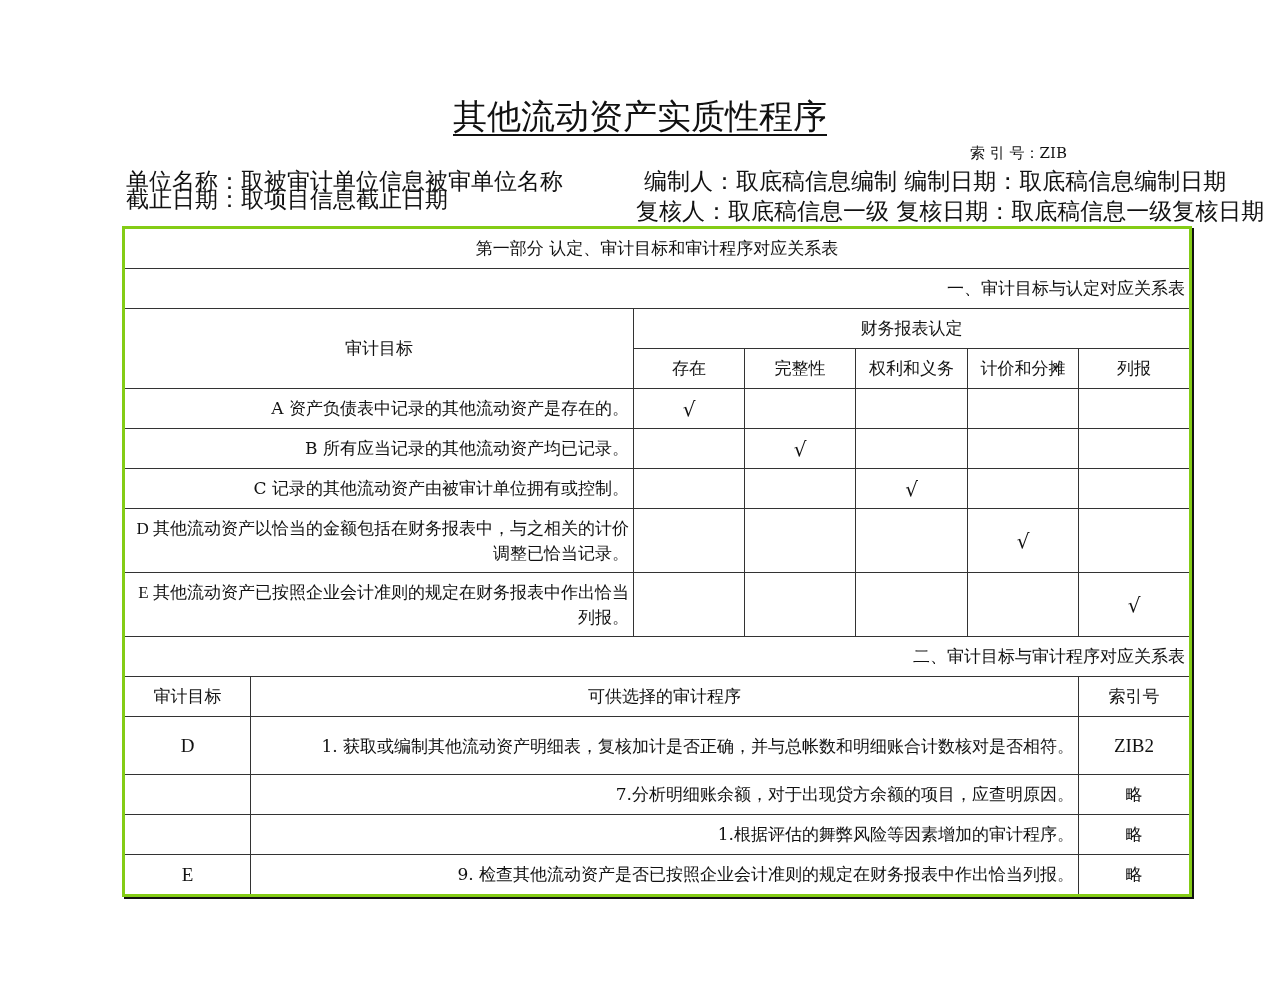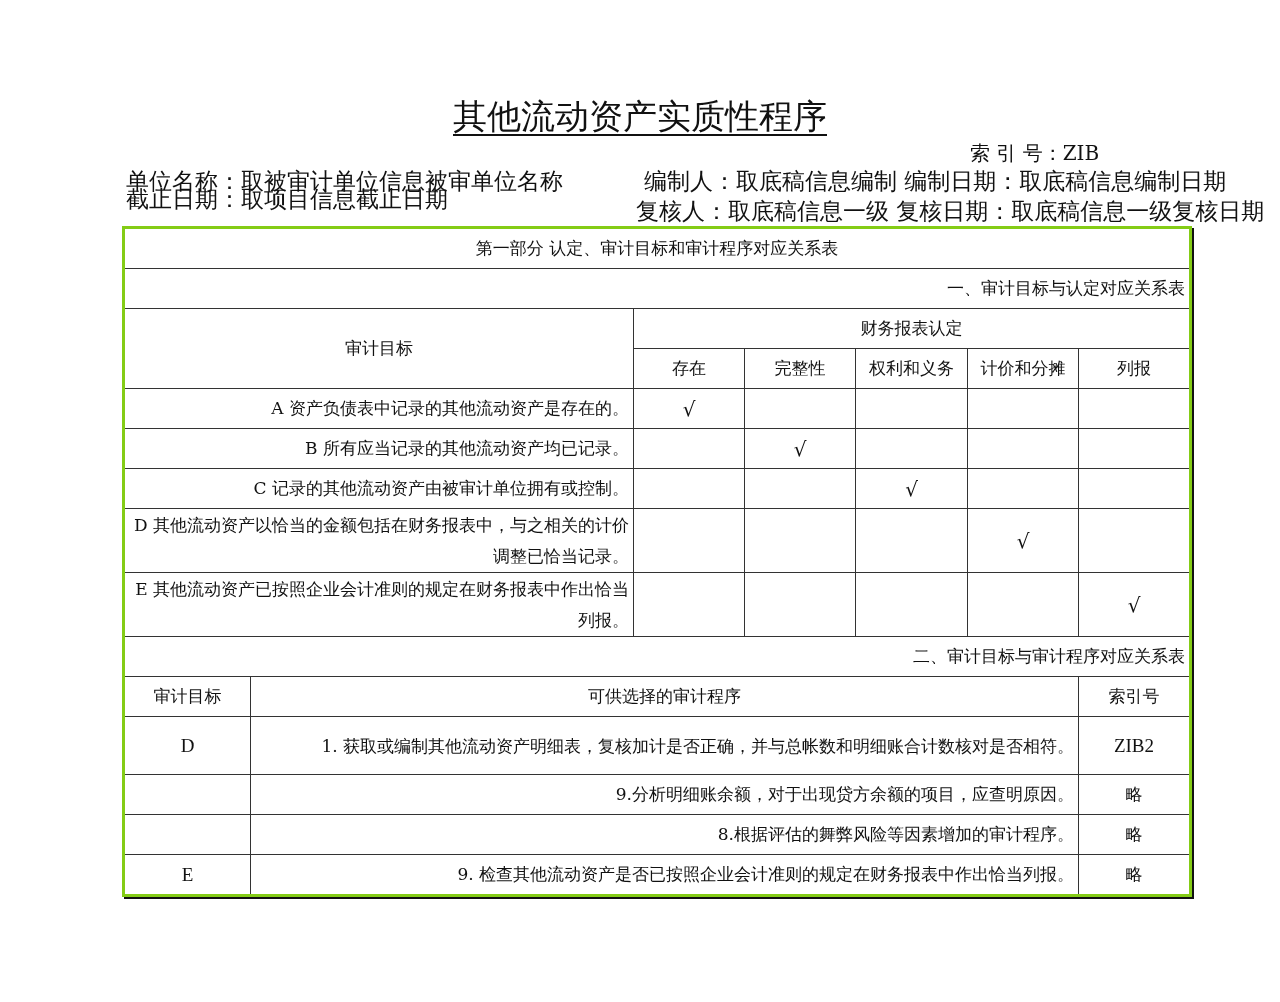--- a/index.html
+++ b/index.html
@@ -2,33 +2,33 @@
 <html><head>
 <meta charset="utf-8">
 <style>
   html, body { margin:0; padding:0; background:#ffffff; }
   body { width:1280px; height:1002px; position:relative; overflow:hidden;
          font-family: "DejaVu Serif", "Liberation Serif", serif; color:#111; }
   .title { position:absolute; left:0; width:1280px; top:94px; text-align:center;
            font-size:34px; line-height:44px; letter-spacing:0px; }
   .title span { text-decoration: underline; text-decoration-thickness:2px; text-underline-offset:6px; }
   .meta { position:absolute; font-size:23px; line-height:22px; white-space:nowrap; }
-  .idx { left:970px; top:142px; font-size:20px; }
+  .idx { left:970px; top:142px; font-size:15px; }
   .unit { left:126px; top:170px; }
   .cutoff { left:126px; top:188px; }
   .preparer { left:644px; top:170px; }
   .reviewer { left:636px; top:200px; }
 
   table.sheet { position:absolute; left:122px; top:226px; width:1067px;
                 border-collapse:collapse; table-layout:fixed;
                 border:3px solid #84cc16; box-shadow: 2px 2px 0 #111; font-size:17px; }
   table.sheet td { border:1.5px solid #333; padding:0 4px; height:39px; vertical-align:middle; overflow:hidden; }
   .c { text-align:center; }
   .l { text-align:right; }
-  .tall { height:63px !important; line-height:31px; }
+  .tall { height:63px !important; line-height:25px;font-family:Liberation Serif, serif; }
   .mid { height:57px !important; line-height:22px; }
   .check { font-family:"DejaVu Serif", serif; font-size:20px; }
   .num { font-family:"Liberation Serif", serif; font-size:19px; }
 </style>
 </head>
 <body>
 
 <div class="title"><span>其他流动资产实质性程序</span></div>
 <div class="meta idx">索 引 号：ZIB</div>
 <div class="meta unit">单位名称：取被审计单位信息被审单位名称</div>
@@ -114,26 +114,26 @@
     <td colspan="5" class="c">可供选择的审计程序</td>
     <td class="c">索引号</td>
   </tr>
   <tr>
     <td class="c num mid">D</td>
     <td colspan="5" class="l mid">1. 获取或编制其他流动资产明细表，复核加计是否正确，并与总帐数和明细账合计数核对是否相符。</td>
     <td class="c num mid">ZIB2</td>
   </tr>
   <tr>
     <td class="c num"></td>
-    <td colspan="5" class="l">9.分析明细账余额，对于出现贷方余额的项目，应查明原因。</td>
+    <td colspan="5" class="l">7.分析明细账余额，对于出现贷方余额的项目，应查明原因。</td>
     <td class="c">略</td>
   </tr>
   <tr>
     <td class="c num"></td>
-    <td colspan="5" class="l">8.根据评估的舞弊风险等因素增加的审计程序。</td>
+    <td colspan="5" class="l">1.根据评估的舞弊风险等因素增加的审计程序。</td>
     <td class="c">略</td>
   </tr>
   <tr>
     <td class="c num">E</td>
     <td colspan="5" class="l">9. 检查其他流动资产是否已按照企业会计准则的规定在财务报表中作出恰当列报。</td>
     <td class="c">略</td>
   </tr>
 </tbody>
   </table>
 

